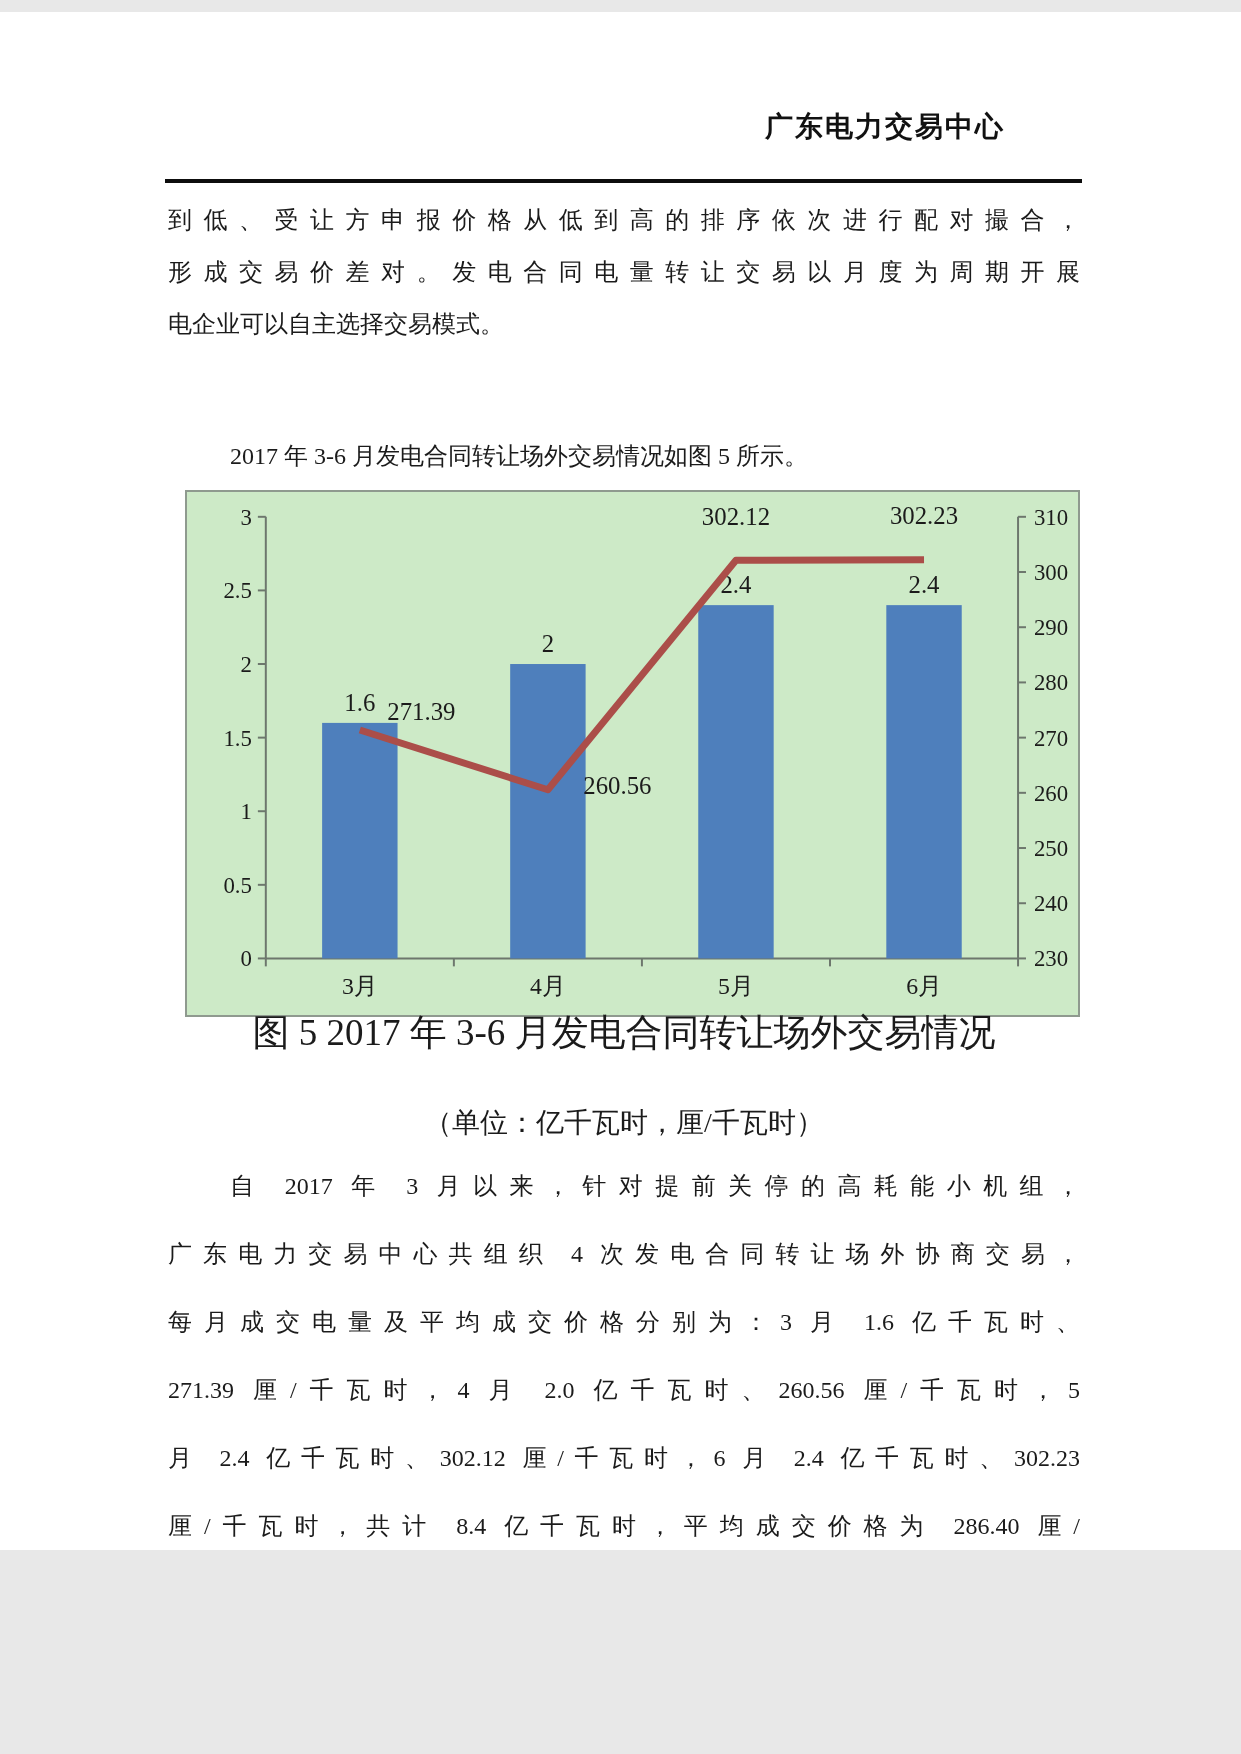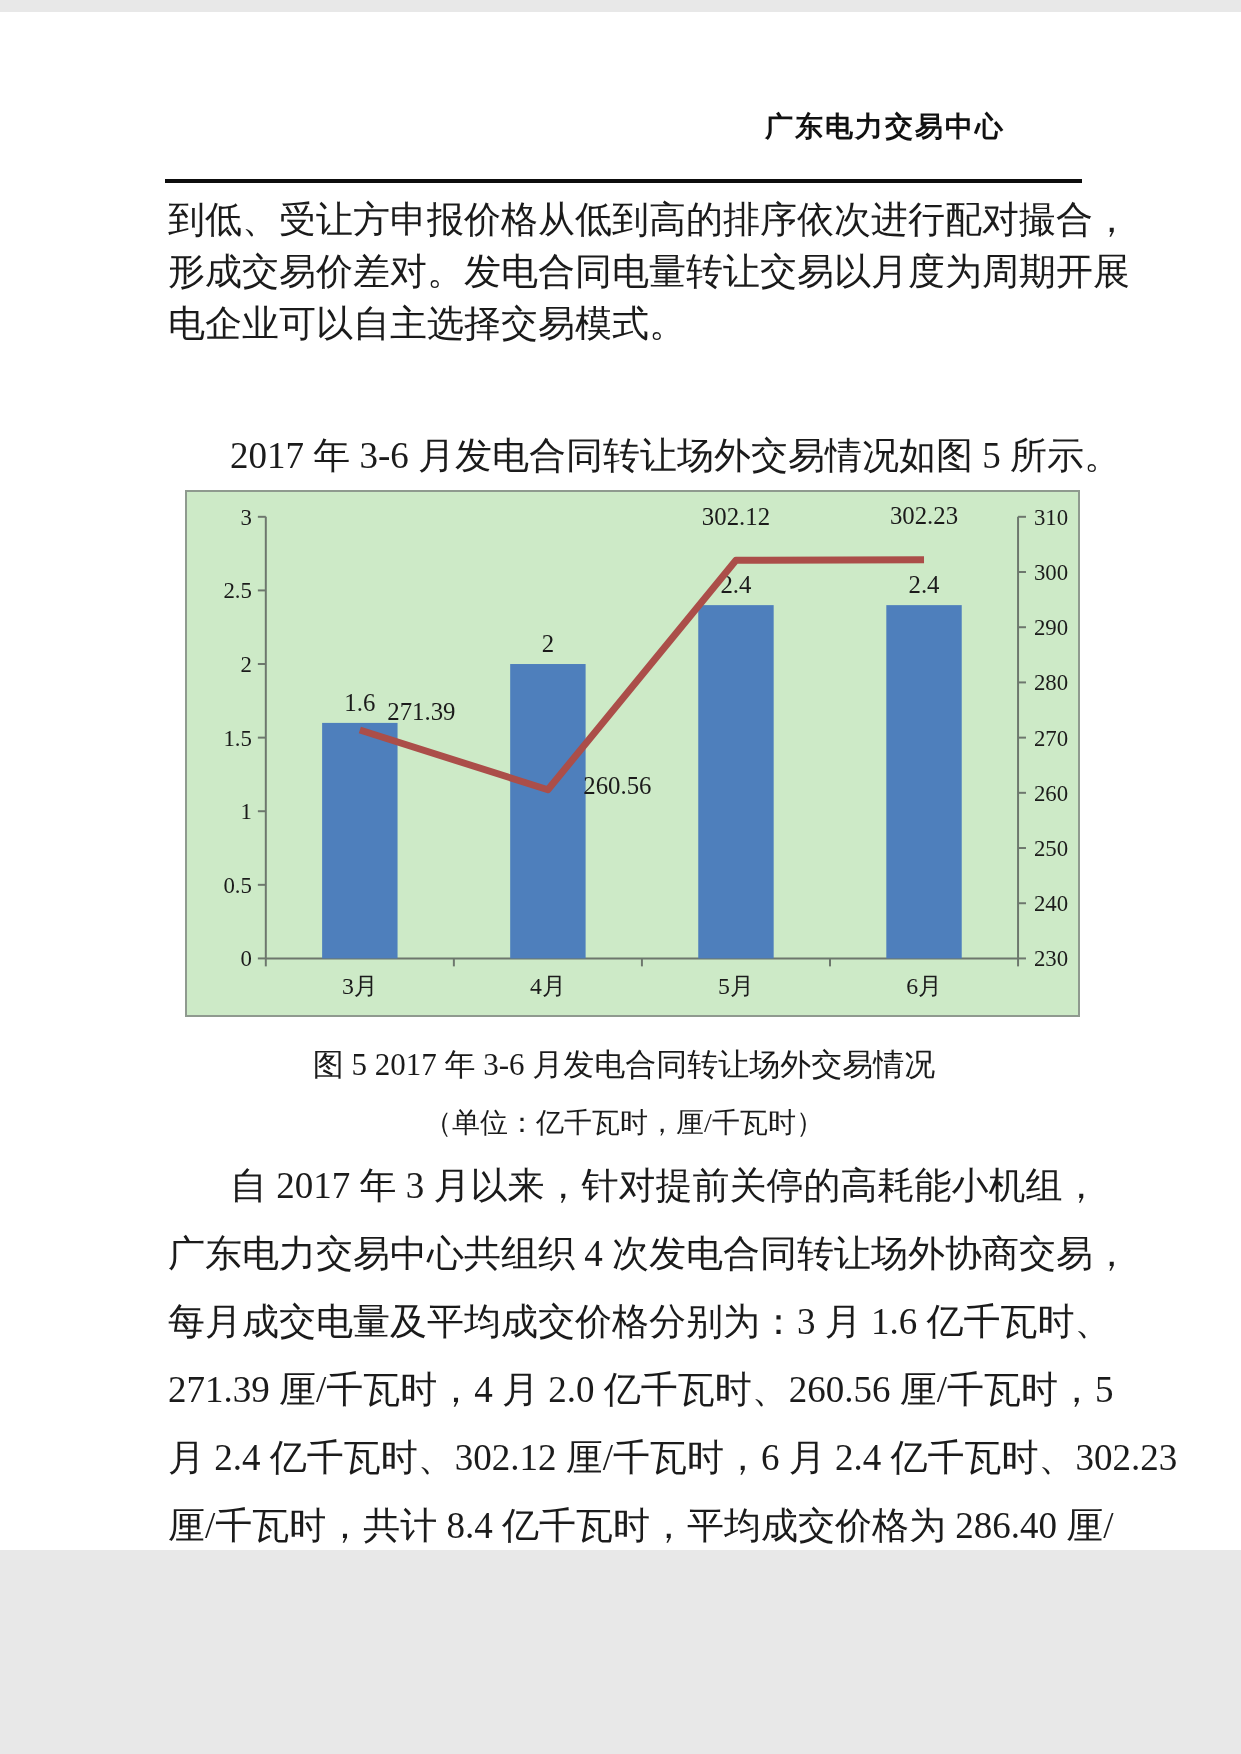--- a/index.html
+++ b/index.html
@@ -7,36 +7,36 @@
     position:relative;width:1241px;height:1538px;background:#ffffff;
     margin:12px auto;overflow:hidden;
     font-family:"Liberation Serif","DejaVu Serif",serif;color:#1b1b1b;
   }
   
   .hdr{position:absolute;left:735px;top:96px;width:300px;text-align:center;}
   .hdr-cn{font-size:28px;font-weight:bold;letter-spacing:2px;color:#111;}
   .hdr-en{font-size:15px;letter-spacing:1px;margin-top:6px;color:#222;}
   .rule{position:absolute;left:165px;top:167px;width:917px;height:4px;background:#0d0d0d;}
   
-  .para{position:absolute;left:168px;width:912px;font-size:37px;}
+  .para{position:absolute;left:168px;width:912px;font-size:24px;}
   .ln{line-height:52px;height:52px;text-align:justify;text-align-last:justify;white-space:nowrap;}
   .ln.last{text-align-last:left;}
   .p3 .ln{line-height:68px;height:68px;}
   .indent{text-indent:62px;}
   .noj{text-align:left;text-align-last:left;}
   
   .chart{
     position:absolute;left:185px;top:478px;width:895px;height:527px;
     background:#cdeac7;border:2px solid #8f9a8f;box-sizing:border-box;
   }
   .chart svg{display:block;width:100%;height:100%;}
   .chart svg text{font-family:"Liberation Serif","DejaVu Serif",serif;fill:#1b1b1b;}
   
   .cap{position:absolute;left:168px;width:912px;text-align:center;}
-  .cap1{top:1032px;font-size:31px;}
+  .cap1{top:996px;font-size:37px;}
   .cap2{top:1092px;font-size:28px;}
   
   .pagenum{position:absolute;left:576px;top:1620px;width:140px;text-align:center;font-size:21px;}
   .wm{position:absolute;left:900px;top:1674px;display:flex;align-items:center;}
   .wm-text{font-size:33px;color:#c3c3c3;letter-spacing:1px;
     font-family:"Liberation Sans","DejaVu Sans",sans-serif;
     text-shadow:0 1px 0 #e9e9e9;}
   .edge-mark{position:absolute;left:1236px;top:1684px;width:3px;height:70px;background:#3a3a3a;}
 </style>
 </head>

